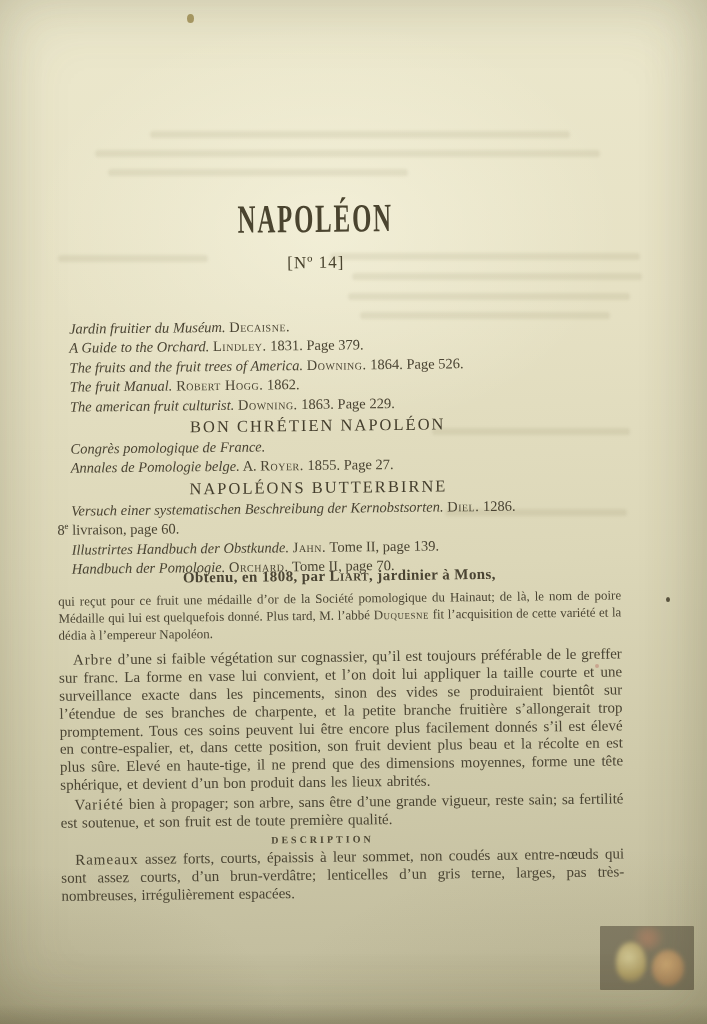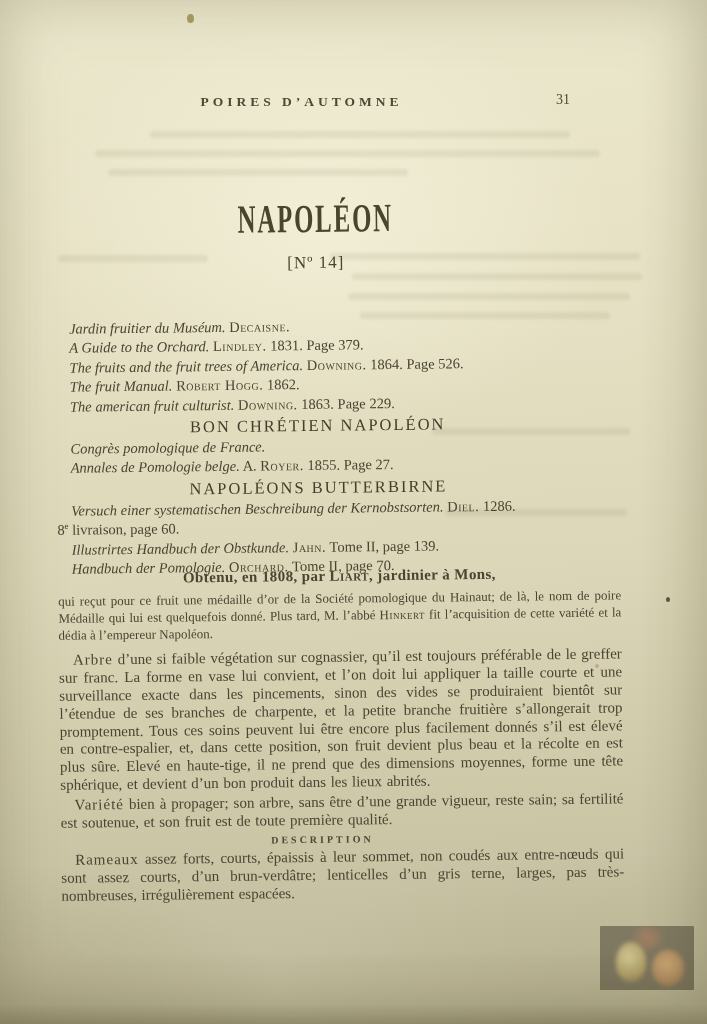--- a/index.html
+++ b/index.html
@@ -74,44 +74,40 @@
     <div class="ghost" style="left:348px;top:293px;width:282px;"></div>
     <div class="ghost" style="left:360px;top:312px;width:250px;"></div>
     <div class="ghost" style="left:432px;top:428px;width:198px;"></div>
     <div class="ghost" style="left:445px;top:509px;width:182px;"></div>
   </div>
 
   <div class="speck" style="left:187px;top:14px;width:7px;height:9px;background:#9a8a50;opacity:.85;"></div>
   <div class="speck" style="left:666px;top:597px;width:4px;height:5px;background:#3a3322;opacity:.8;"></div>
   <div class="speck" style="left:595px;top:664px;width:4px;height:4px;background:#c08878;opacity:.6;"></div>
 
-  <div class="header-row">
-    <div class="running-title">POIRES D’AUTOMNE</div>
-    <div class="page-number">31</div>
-  </div>
 
   <div class="content-flow">
     <h1 class="title"><span class="title-inner">NAPOLÉON</span></h1>
     <div class="subtitle">[Nº 14]</div>
     <div id="flow-items">
         <p class="ref"><span class="it">Jardin fruitier du Muséum. </span><span class="sc">Decaisne.</span></p>
         <p class="ref"><span class="it">A Guide to the Orchard. </span><span class="sc">Lindley.</span><span> 1831. Page 379.</span></p>
         <p class="ref"><span class="it">The fruits and the fruit trees of America. </span><span class="sc">Downing.</span><span> 1864. Page 526.</span></p>
         <p class="ref"><span class="it">The fruit Manual. </span><span class="sc">Robert Hogg.</span><span> 1862.</span></p>
         <p class="ref"><span class="it">The american fruit culturist. </span><span class="sc">Downing.</span><span> 1863. Page 229.</span></p>
         <h2 class="subheading">BON CHRÉTIEN NAPOLÉON</h2>
         <p class="ref"><span class="it">Congrès pomologique de France.</span></p>
         <p class="ref"><span class="it">Annales de Pomologie belge.</span><span> A. </span><span class="sc">Royer.</span><span> 1855. Page 27.</span></p>
         <h2 class="subheading">NAPOLÉONS BUTTERBIRNE</h2>
         <p class="ref"><span class="it">Versuch einer systematischen Beschreibung der Kernobstsorten. </span><span class="sc">Diel.</span><span> 1286.</span></p>
         <p class="ref noindent"><span>8</span><sup>e</sup><span> livraison, page 60.</span></p>
         <p class="ref"><span class="it">Illustrirtes Handbuch der Obstkunde. </span><span class="sc">Jahn.</span><span> Tome II, page 139.</span></p>
         <p class="ref"><span class="it">Handbuch der Pomologie. </span><span class="sc">Orchard.</span><span> Tome II, page 70.</span></p>
         <p class="lead"><span>Obtenu, en 1808, par </span><span class="sc">Liart</span><span>, jardinier à Mons,</span></p>
-        <p class="note"><span>qui reçut pour ce fruit une médaille d’or de la Société pomologique du Hainaut; de là, le nom de poire Médaille qui lui est quelquefois donné. Plus tard, M. l’abbé </span><span class="sc">Hinkert</span><span> fit l’acquisition de cette variété et la dédia à l’empereur Napoléon.</span></p>
+        <p class="note"><span>qui reçut pour ce fruit une médaille d’or de la Société pomologique du Hainaut; de là, le nom de poire Médaille qui lui est quelquefois donné. Plus tard, M. l’abbé </span><span class="sc">Duquesne</span><span> fit l’acquisition de cette variété et la dédia à l’empereur Napoléon.</span></p>
         <p class="para"><span class="bold-lead">Arbre</span><span> d’une si faible végétation sur cognassier, qu’il est toujours préférable de le greffer sur franc. La forme en vase lui convient, et l’on doit lui appliquer la taille courte et une surveillance exacte dans les pincements, sinon des vides se produiraient bientôt sur l’étendue de ses branches de charpente, et la petite branche fruitière s’allongerait trop promptement. Tous ces soins peuvent lui être encore plus facilement donnés s’il est élevé en contre-espalier, et, dans cette position, son fruit devient plus beau et la récolte en est plus sûre. Elevé en haute-tige, il ne prend que des dimensions moyennes, forme une tête sphérique, et devient d’un bon produit dans les lieux abrités.</span></p>
         <p class="para"><span class="bold-lead">Variété</span><span> bien à propager; son arbre, sans être d’une grande vigueur, reste sain; sa fertilité est soutenue, et son fruit est de toute première qualité.</span></p>
         <h3 class="small-heading">DESCRIPTION</h3>
         <p class="para"><span class="bold-lead">Rameaux</span><span> assez forts, courts, épaissis à leur sommet, non coudés aux entre-nœuds qui sont assez courts, d’un brun-verdâtre; lenticelles d’un gris terne, larges, pas très-nombreuses, irrégulièrement espacées.</span></p>
       </div>
   </div>
 
   <div class="inset-photo">
     <div class="red-smudge"></div>
     <div class="pear-yellow"></div>

